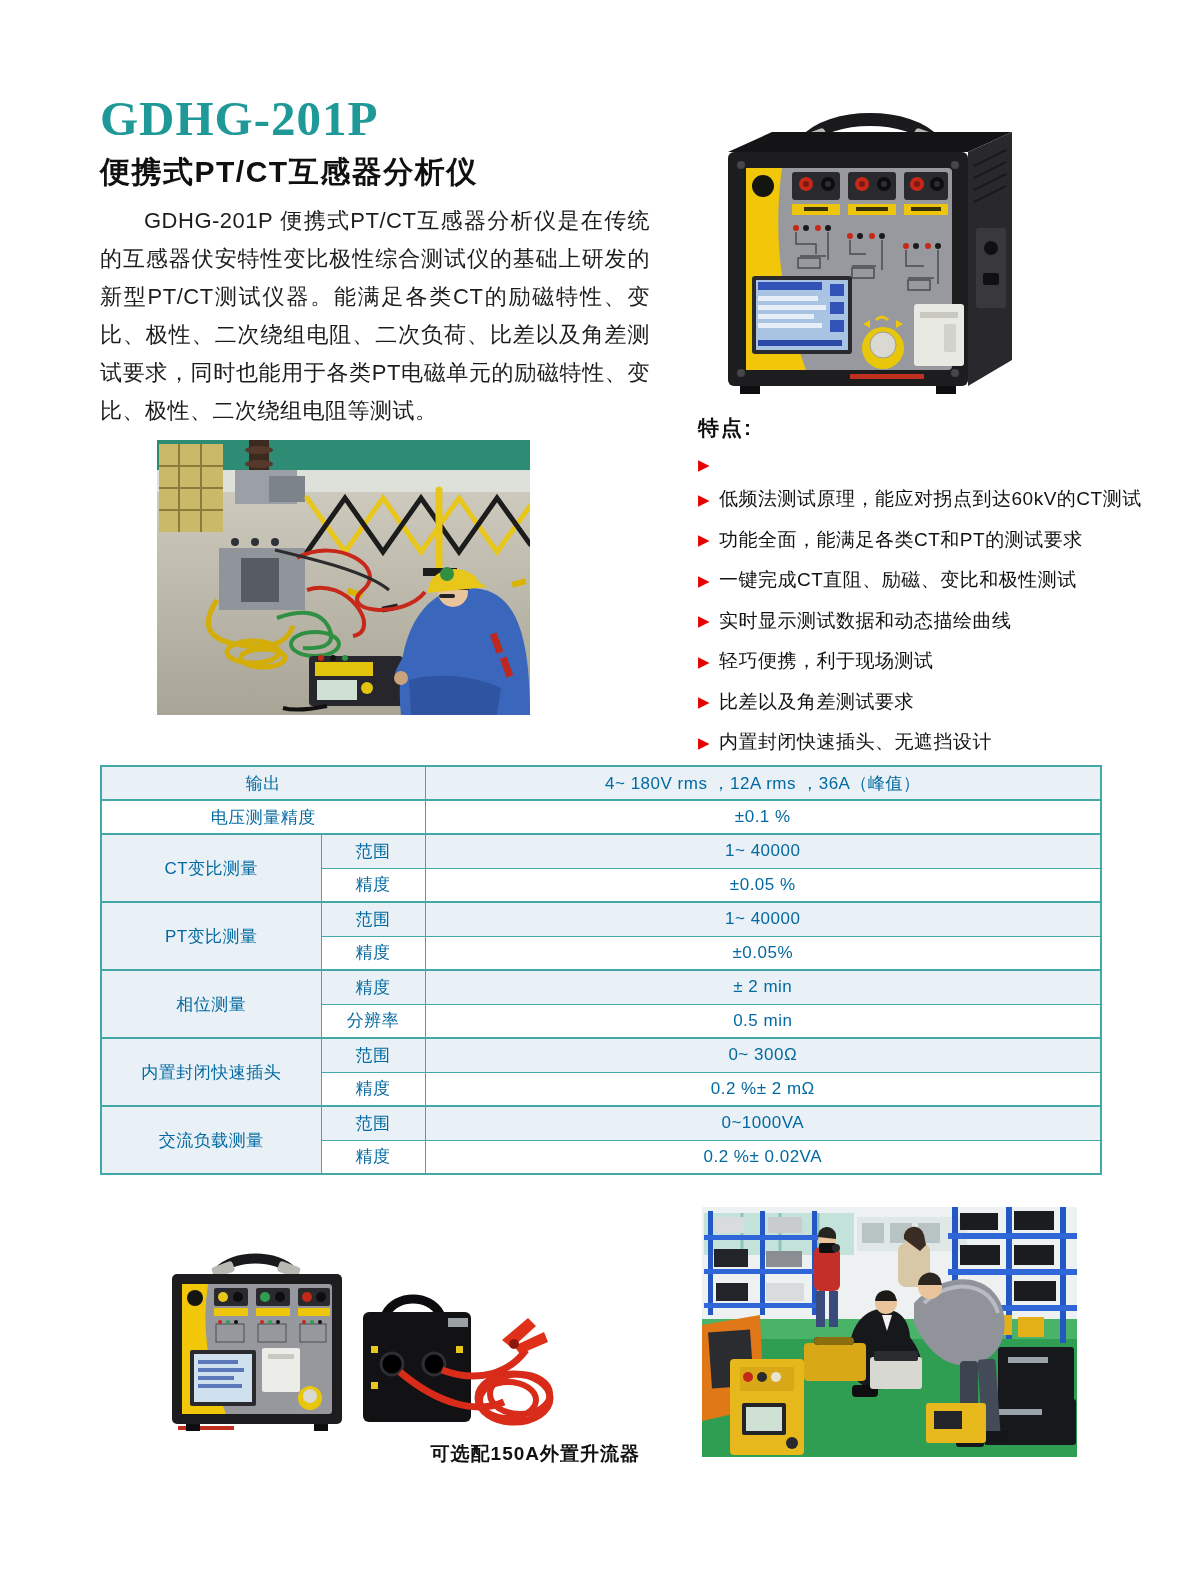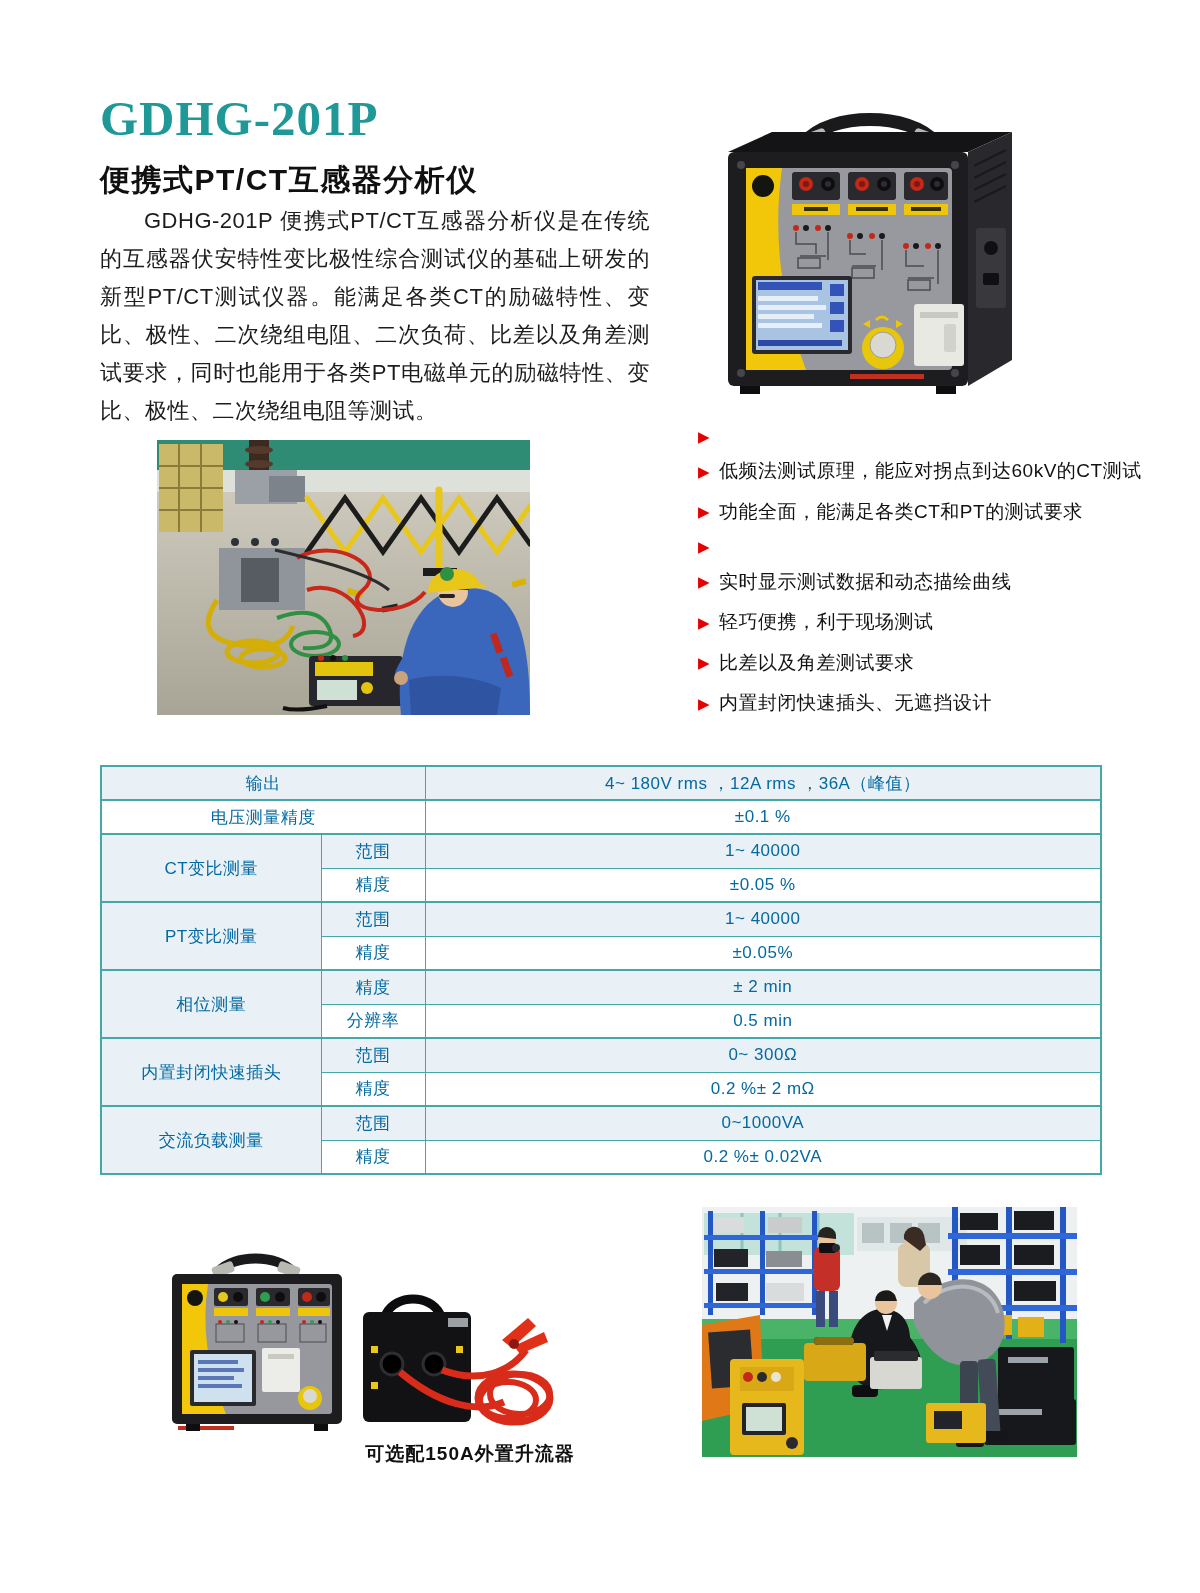--- a/index.html
+++ b/index.html
@@ -3,41 +3,41 @@
 <meta charset="utf-8">
 <style>
   * { margin:0; padding:0; box-sizing:border-box; }
   html,body { background:#ffffff; }
   body { width:1200px; height:1593px; font-family:"Liberation Sans","DejaVu Sans",sans-serif; }
   .page { position:relative; width:1200px; height:1593px; background:#fff; overflow:hidden; }
   .abs { position:absolute; }
 
   .model { left:100px; top:90px; font-family:"Liberation Serif","DejaVu Serif",serif;
            font-size:49px; font-weight:700; color:#1f9898; letter-spacing:1px; }
-  .subtitle { left:100px; top:160px; font-size:30px; font-weight:700; color:#101010; letter-spacing:1.5px; }
+  .subtitle { left:100px; top:152px; font-size:30px; font-weight:700; color:#101010; letter-spacing:1.5px; }
   .desc { left:100px; top:202px; width:550px; font-size:22px; line-height:38px; color:#1c1c1c;
           text-indent:2em; text-align:justify; font-weight:500; letter-spacing:0.5px; }
 
   .photo { background:#fff; }
   .photo svg { display:block; width:100%; height:100%; }
 
   .features { left:698px; top:414px; width:430px; }
   .features-heading { font-size:21px; font-weight:700; color:#101010; letter-spacing:2px; margin-bottom:4px; }
   .feature { display:flex; align-items:center; margin-top:14.5px; font-size:19px; color:#121212;
              font-weight:500; letter-spacing:0.5px; white-space:nowrap; }
   .tri { color:#e60000; font-size:15px; margin-right:9px; line-height:1; }
 
   table.spec { position:absolute; left:100px; top:765px; width:1000px; border-collapse:collapse;
                table-layout:fixed; border:2px solid #45a8a8; }
   table.spec td { border:1px solid #45a8a8; height:34px; text-align:center; vertical-align:middle;
                   font-size:17px; color:#0369a1; background:#ffffff; letter-spacing:0.5px; }
   table.spec td.tint { background:#e9f1f6; }
   table.spec tr.sec > td { border-top:2px solid #45a8a8;text-align:center; }
 
-  .caption { left:300px; top:1441px; width:340px; text-align:center; font-size:19px;
+  .caption { left:300px; top:1441px; width:340px; text-align:right; font-size:19px;
              font-weight:700; color:#111; letter-spacing:1px; }
 </style>
 </head>
 <body>
 
 <div class="page">
 
   <h1 class="abs model">GDHG-201P</h1>
   <h2 class="abs subtitle">便携式PT/CT互感器分析仪</h2>
   <p class="abs desc">GDHG-201P 便携式PT/CT互感器分析仪是在传统的互感器伏安特性变比极性综合测试仪的基础上研发的新型PT/CT测试仪器。能满足各类CT的励磁特性、变比、极性、二次绕组电阻、二次负荷、比差以及角差测试要求，同时也能用于各类PT电磁单元的励磁特性、变比、极性、二次绕组电阻等测试。</p>
@@ -235,33 +235,35 @@
         <circle cx="244" cy="238" r="7" fill="#caa27c"></circle>
         <g fill="#c0281e">
             <rect x="330" y="200" width="20" height="7" transform="rotate(70 340 203)"></rect>
             <rect x="340" y="224" width="20" height="7" transform="rotate(70 350 227)"></rect>
           </g>
       </g>
     </svg>
   </div>
 
   <div class="abs features">
+    <div class="features-heading">特点:</div>
     <div class="feature">
         <span class="tri">▶</span>
       </div>
     <div class="feature">
         <span class="tri">▶</span>
         <span>低频法测试原理，能应对拐点到达60kV的CT测试</span>
       </div>
     <div class="feature">
         <span class="tri">▶</span>
         <span>功能全面，能满足各类CT和PT的测试要求</span>
       </div>
     <div class="feature">
         <span class="tri">▶</span>
+        <span>一键完成CT直阻、励磁、变比和极性测试</span>
       </div>
     <div class="feature">
         <span class="tri">▶</span>
         <span>实时显示测试数据和动态描绘曲线</span>
       </div>
     <div class="feature">
         <span class="tri">▶</span>
         <span>轻巧便携，利于现场测试</span>
       </div>
     <div class="feature">

